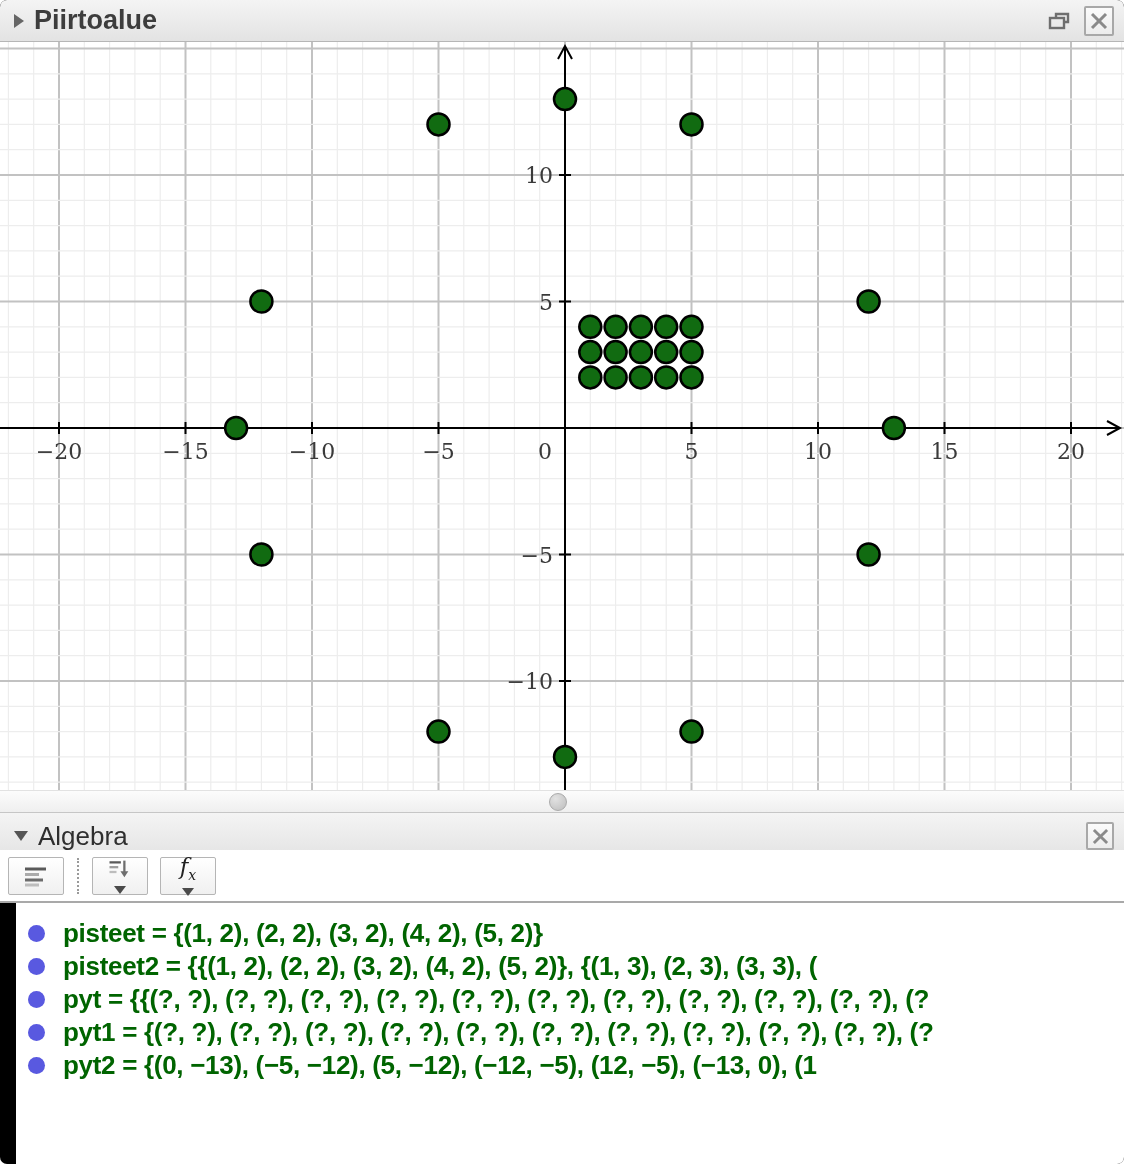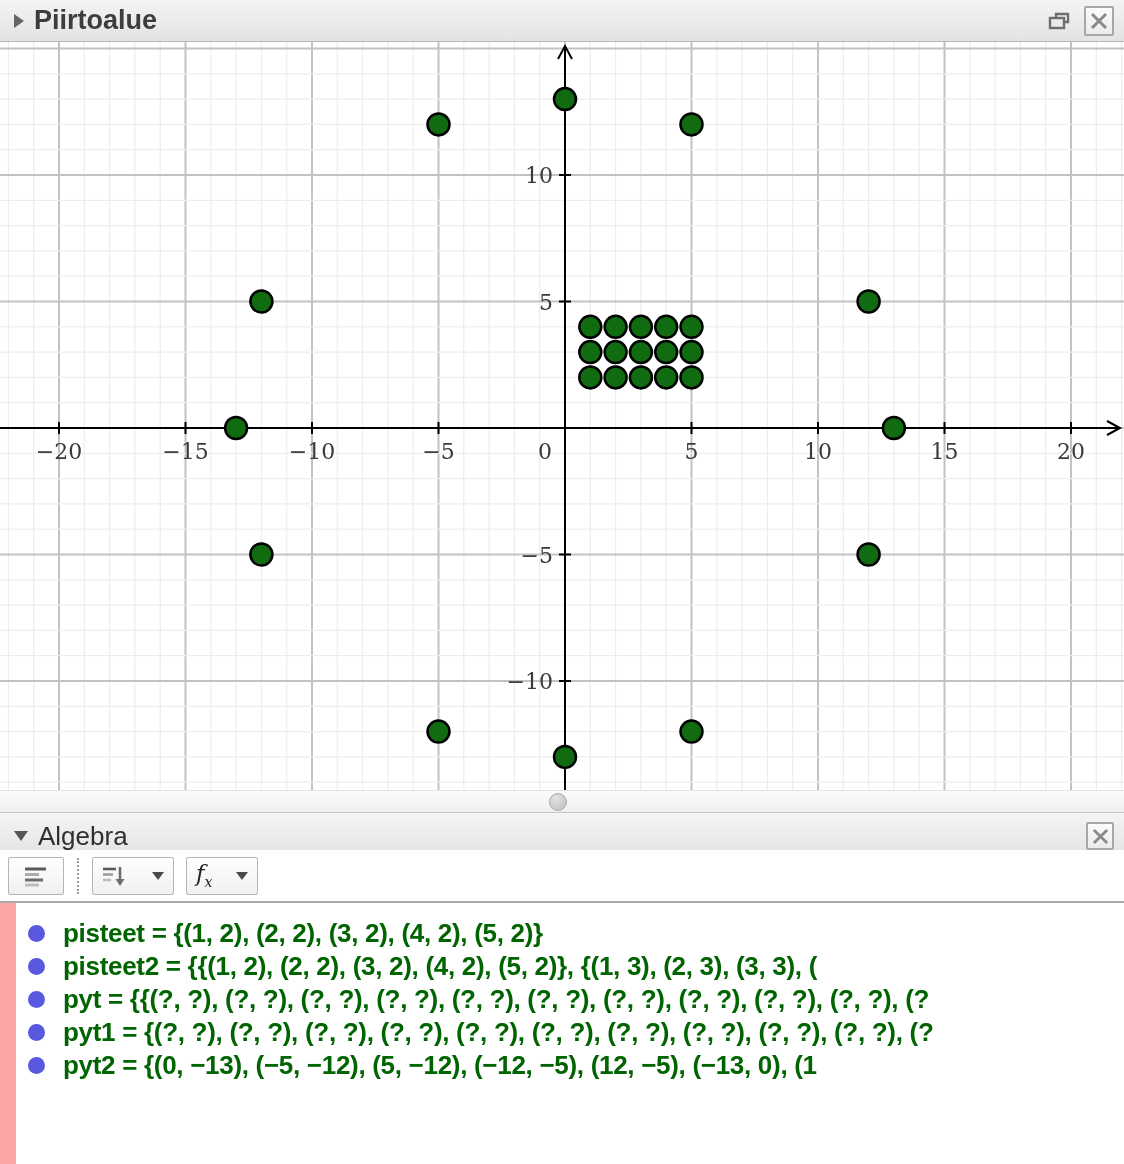--- a/index.html
+++ b/index.html
@@ -1,18 +1,19 @@
 <!DOCTYPE html>
 <html><head>
 <meta charset="utf-8">
 <style>
   html,body{margin:0;padding:0;background:#fff;}
   .window{
-    position:relative;width:1124px;height:1164px;background:#fca5a5;overflow:hidden;
+    position:relative;width:1124px;height:1164px;background:#000000;overflow:hidden;
     font-family:"Liberation Sans",sans-serif;
+    border-radius:7px;
   }
   
   .panel-header{
     position:absolute;left:0;width:1124px;display:flex;align-items:center;
     background:linear-gradient(#f4f4f4,#e3e3e3);
     border-bottom:1px solid #b6b6b6;box-sizing:border-box;padding:0 10px;
   }
   .graph-header{top:0;height:42px;}
   .algebra-header{top:812px;height:48px;border-top:1px solid #c6c6c6;}
   .tri-right{width:0;height:0;border-left:10px solid #666;border-top:7px solid transparent;
@@ -36,21 +37,21 @@
     background:radial-gradient(circle at 35% 30%,#e2e2e2,#bdbdbd);border:1px solid #aaa;box-sizing:border-box;}
   
   .algebra-toolbar{
     position:absolute;top:850px;left:0;width:1124px;height:53px;background:#fff;
     border-bottom:2px solid #a9a9a9;box-sizing:border-box;
     display:flex;align-items:center;gap:12px;padding-left:8px;
   }
   .tb-btn{
     height:38px;min-width:56px;border:1px solid #b5b5b5;border-radius:2px;
     background:linear-gradient(#ffffff,#f0f0f0);
-    display:flex;align-items:center;justify-content:center;gap:24px;padding:0 9px;cursor:pointer;
+    display:flex;align-items:center;justify-content:center;gap:7px;padding:0 9px;cursor:pointer;flex-direction:column;
   }
   .dotted-sep{height:36px;border-left:2px dotted #9a9a9a;margin:0 1px;}
   .caret-down{width:0;height:0;border-top:8px solid #4a4a4a;border-left:6px solid transparent;
     border-right:6px solid transparent;}
   .fx-label{font-family:"DejaVu Serif",serif;font-style:italic;color:#222;font-size:23px;line-height:1;}
   .fx-label sub{font-size:14px;}
   
   .algebra-list{position:absolute;top:903px;left:16px;width:1124px;height:261px;background:#fff;
     padding-top:14px;box-sizing:border-box;overflow:hidden;}
   .alg-row{height:33px;display:flex;align-items:center;padding-left:12px;white-space:nowrap;overflow:hidden;}

